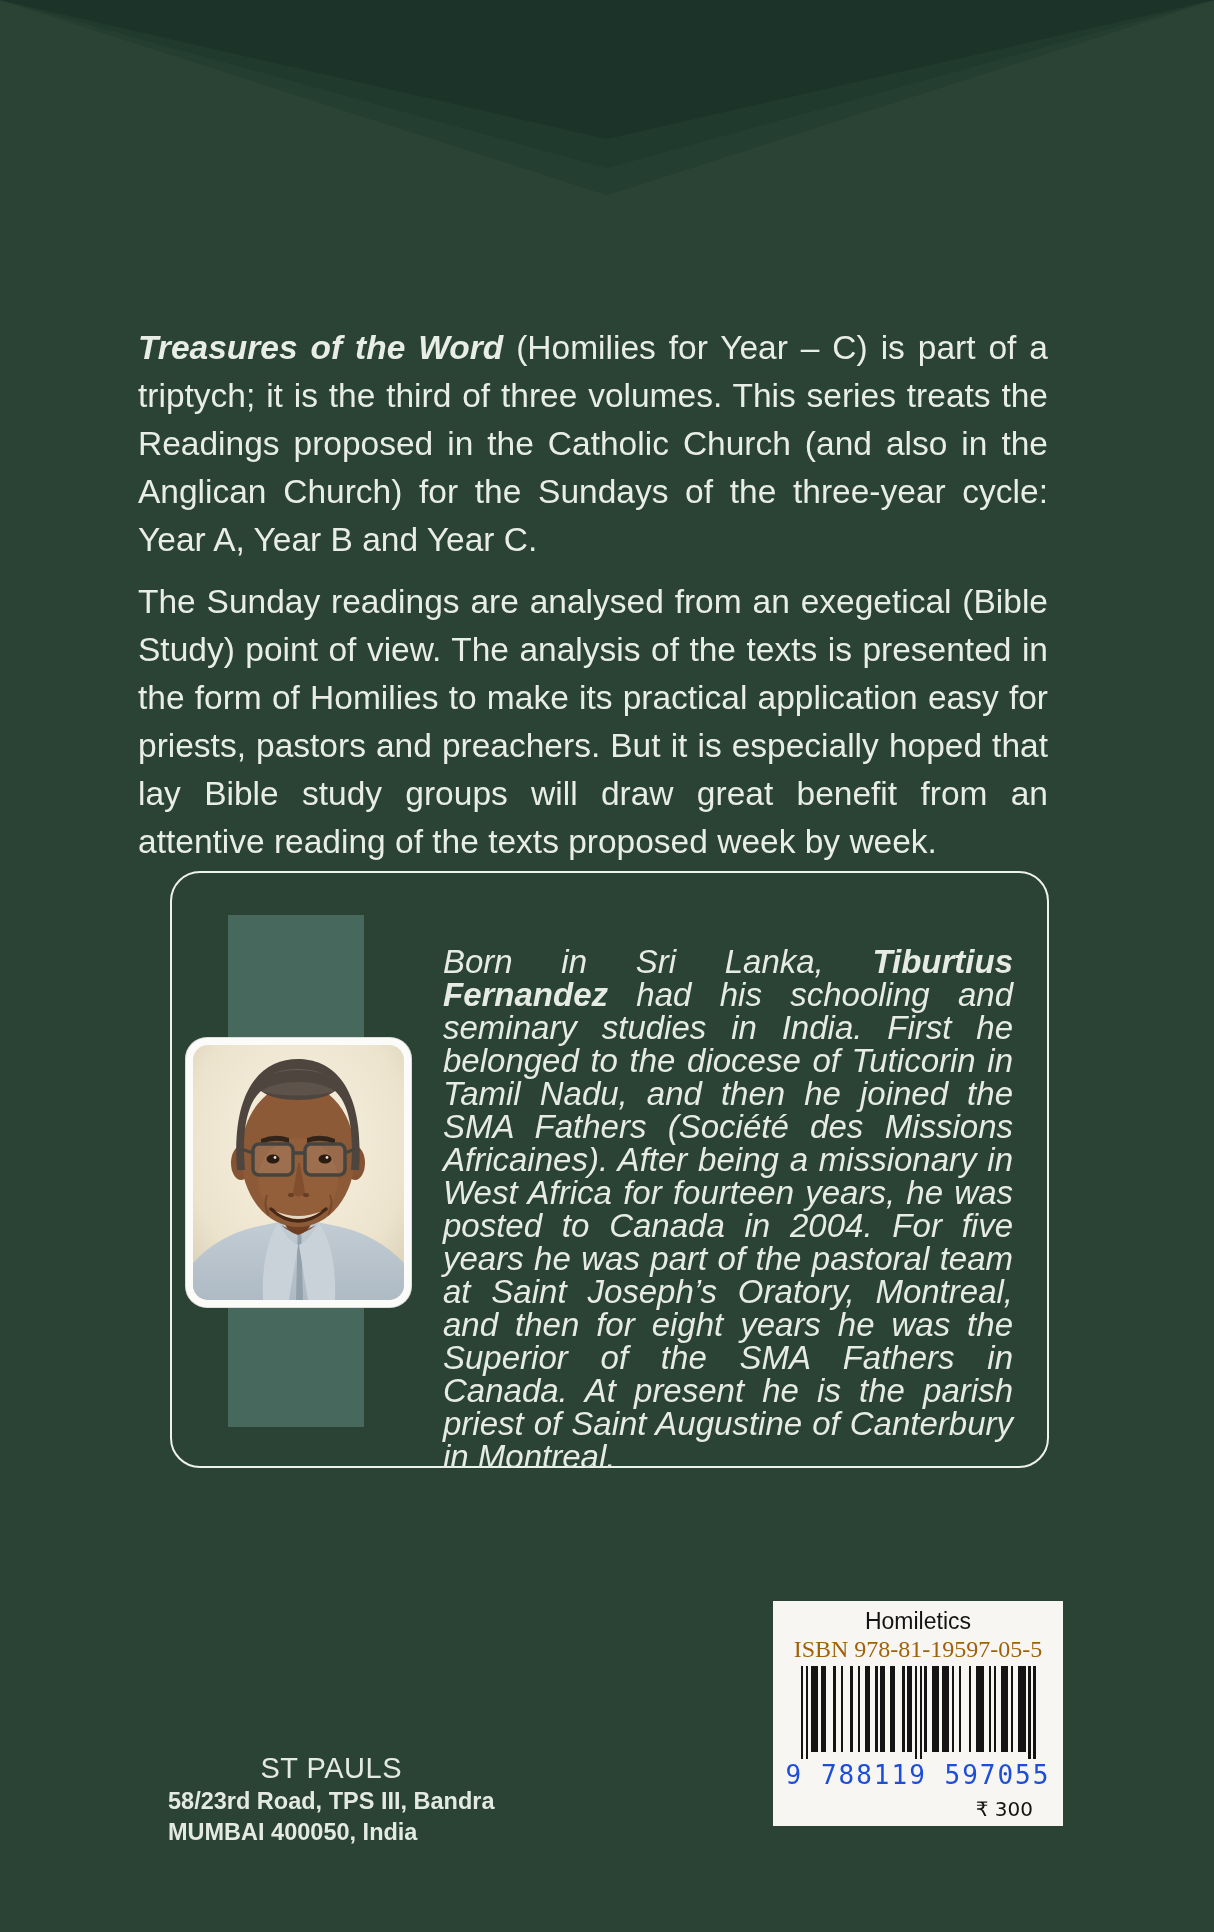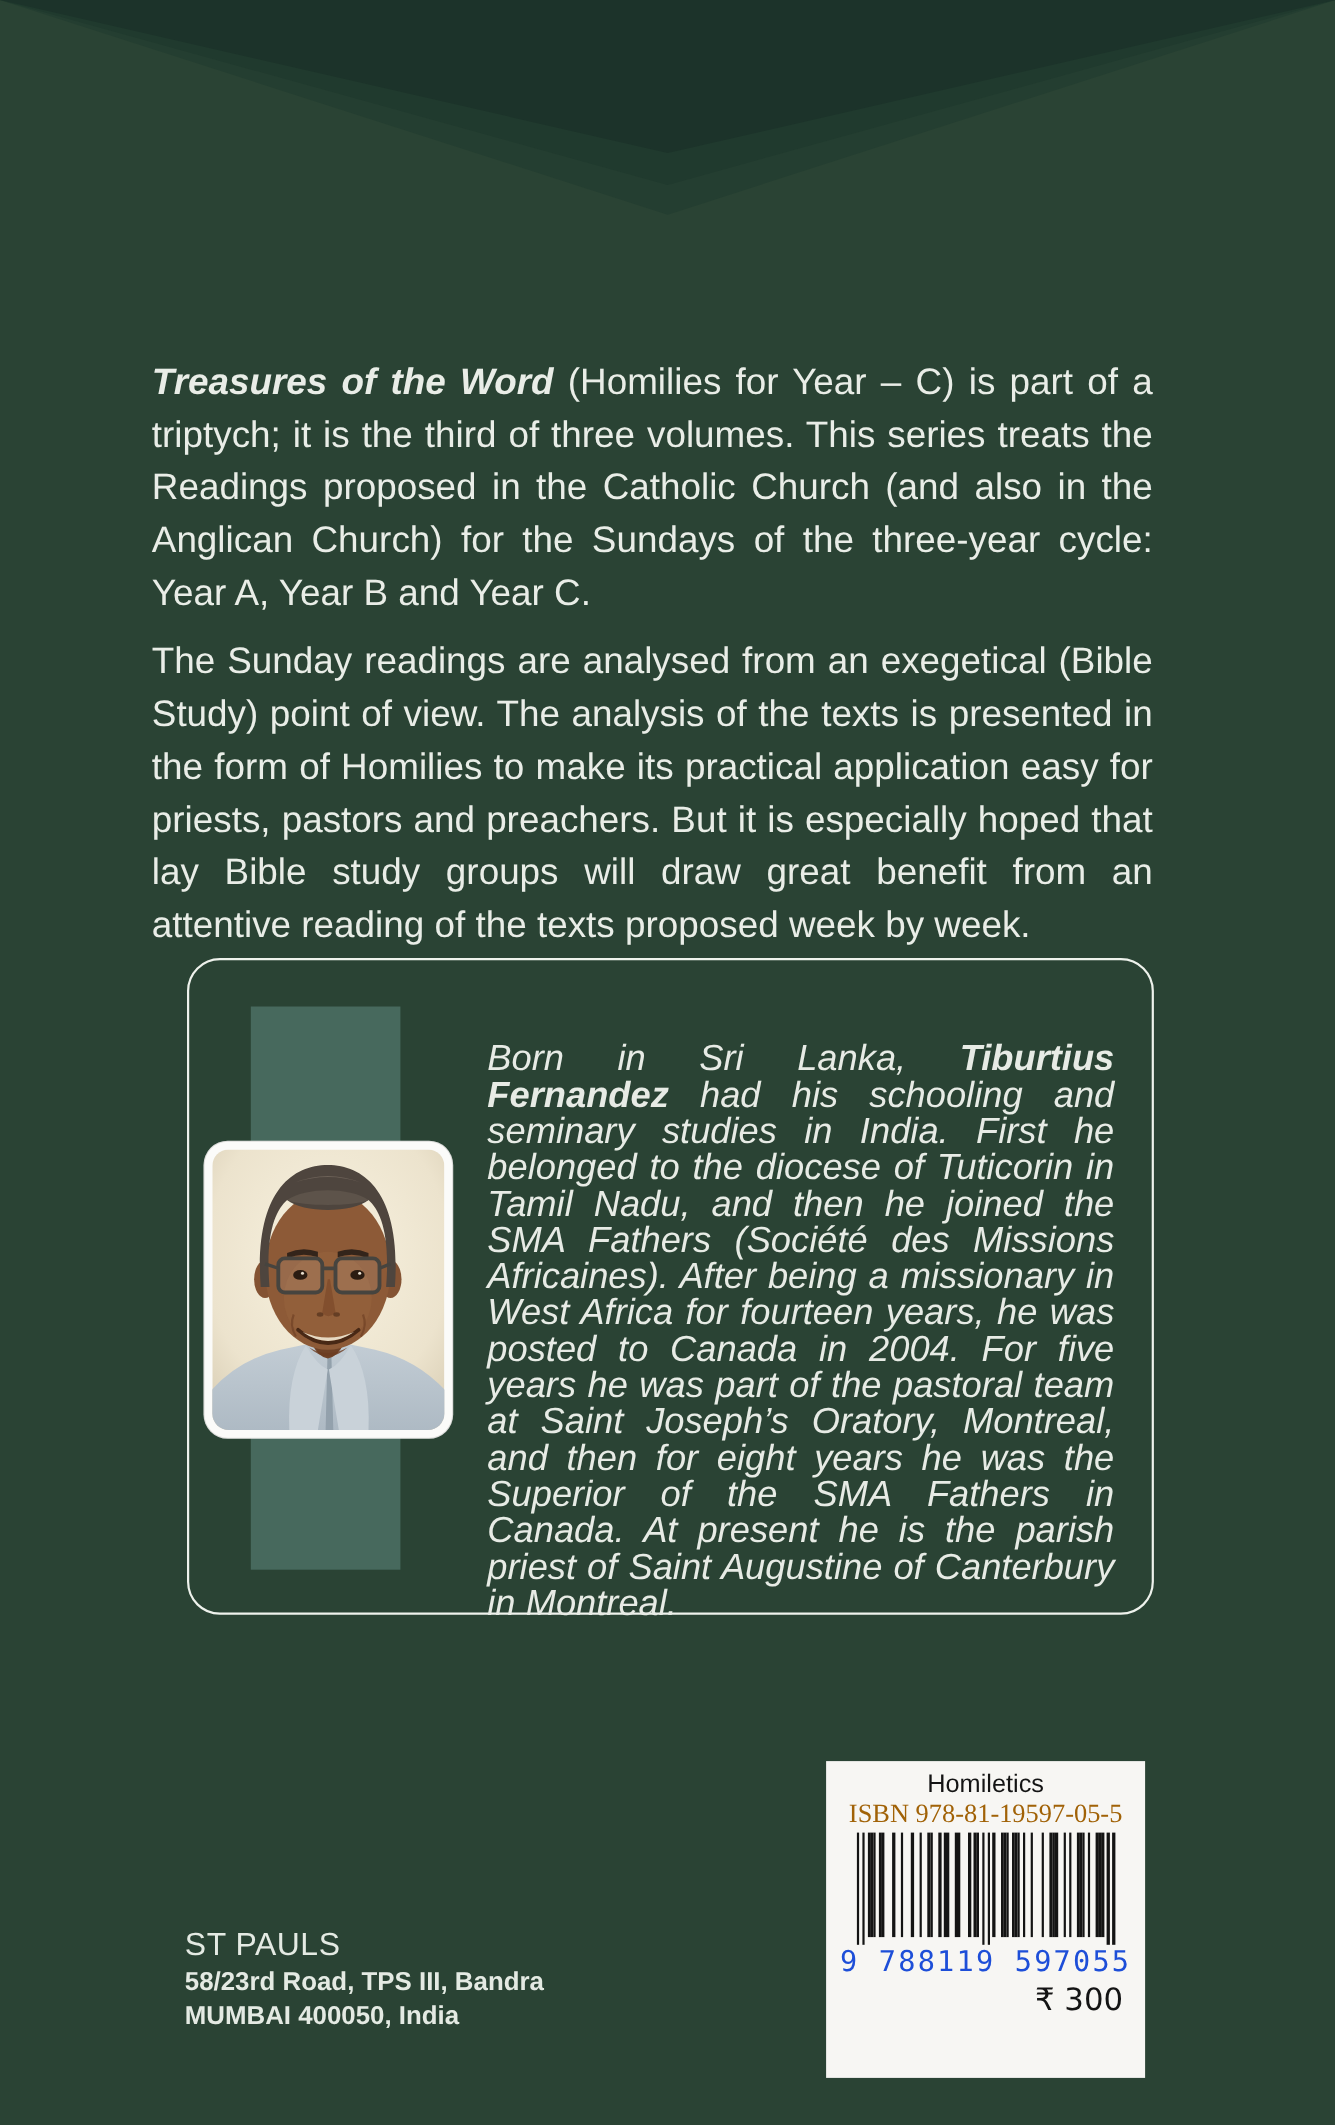--- a/index.html
+++ b/index.html
@@ -45,51 +45,51 @@
 
   .bio{
     position:absolute;left:443px;top:945px;width:570px;
     color:#e7ebe5;font-size:33px;line-height:33px;
     font-style:italic;text-align:justify;
   }
   .bio b{font-weight:bold;}
 
   
   .barcode-box{
-    position:absolute;left:751px;top:1601px;width:290px;height:288px;
+    position:absolute;left:773px;top:1601px;width:290px;height:225px;
     background:#f7f6f3;
     display:flex;flex-direction:column;align-items:center;
     box-sizing:border-box;padding-top:7px;
   }
   .bc-category{color:#141414;font-size:23px;line-height:27px;}
   .bc-isbn{color:#a16207;font-family:"Liberation Serif",serif;font-size:24px;line-height:28px;}
   .barcode-bars{
     display:flex;width:234px;height:102px;margin-top:3px;
     align-items:flex-start;
   }
   .bc-module{flex:1 0 auto;height:93%;}
   .bc-module.on{background:#141414;}
   .bc-module.guard{height:100%;}
   .bc-digits{
     color:#1d4ed8;font-family:"DejaVu Sans Mono",monospace;
     font-size:26px;line-height:30px;letter-spacing:2px;margin-top:1px;
     white-space:pre;
   }
   .bc-price{
-    width:100%;text-align:right;box-sizing:border-box;padding-right:20px;
+    width:100%;text-align:right;box-sizing:border-box;padding-right:30px;
     color:#141414;font-family:"DejaVu Sans",sans-serif;
-    font-size:28px;line-height:34px;margin-top:2px;
+    font-size:20px;line-height:34px;margin-top:2px;
   }
 
   
   .publisher{
     position:absolute;left:168px;top:1750px;
     color:#e4eae3;
   }
-  .pub-name{font-size:29px;line-height:36px;letter-spacing:0.5px;font-weight:400;}
+  .pub-name{font-size:29px;line-height:36px;letter-spacing:0.5px;font-weight:400;text-align:center;}
   .pub-line{font-size:23.5px;line-height:31px;font-weight:700;}
 </style>
 </head>
 <body>
 
 <div class="page">
 
   <div class="chev chev-light"></div>
   <div class="chev chev-mid"></div>
   <div class="chev chev-dark"></div>

